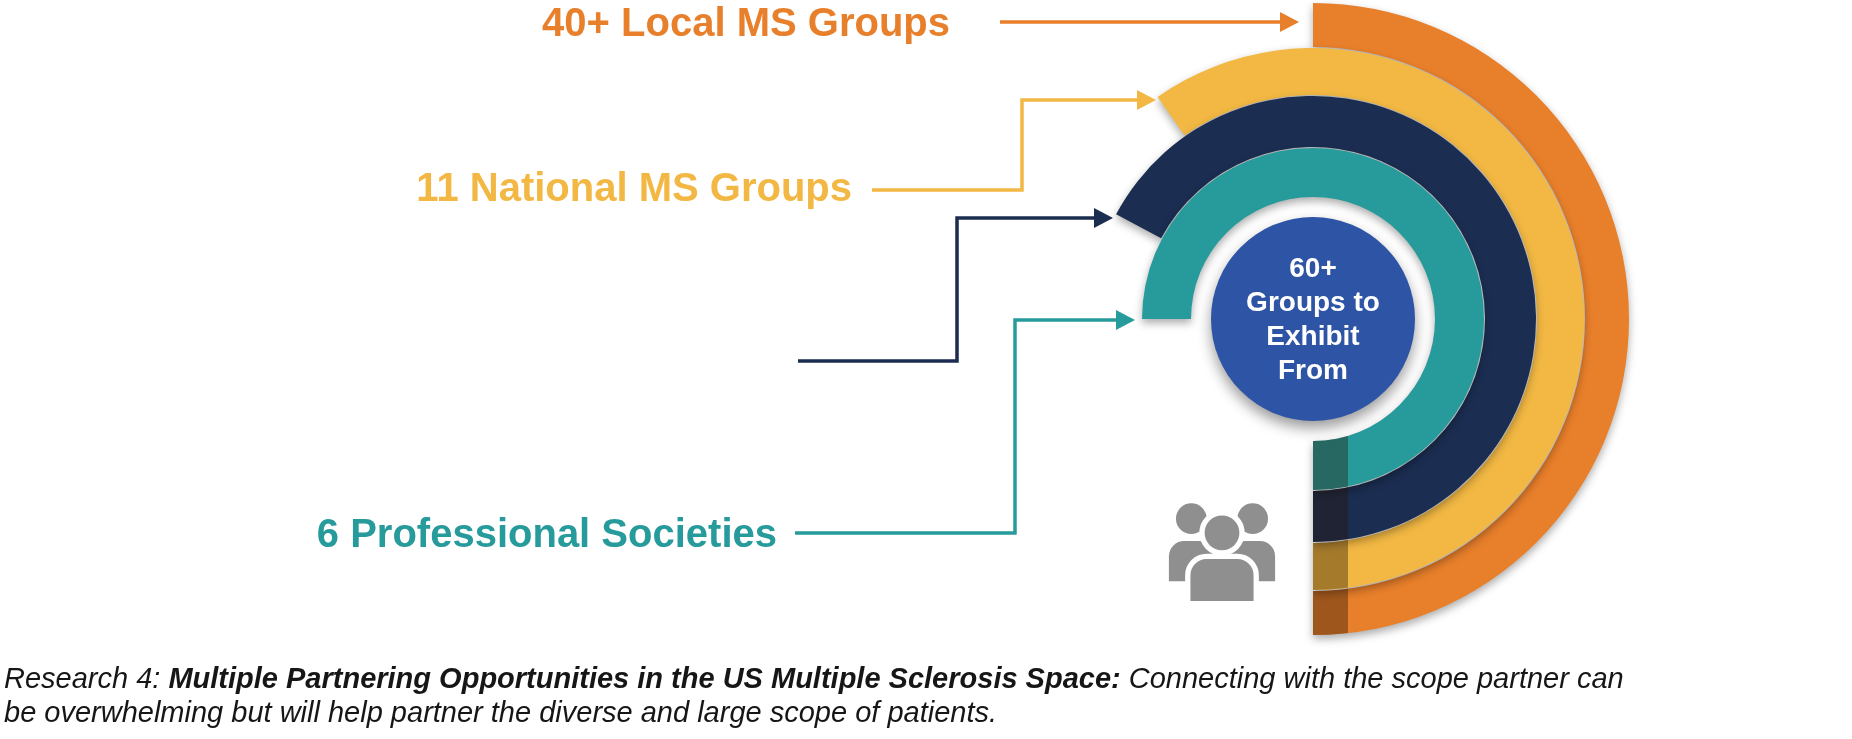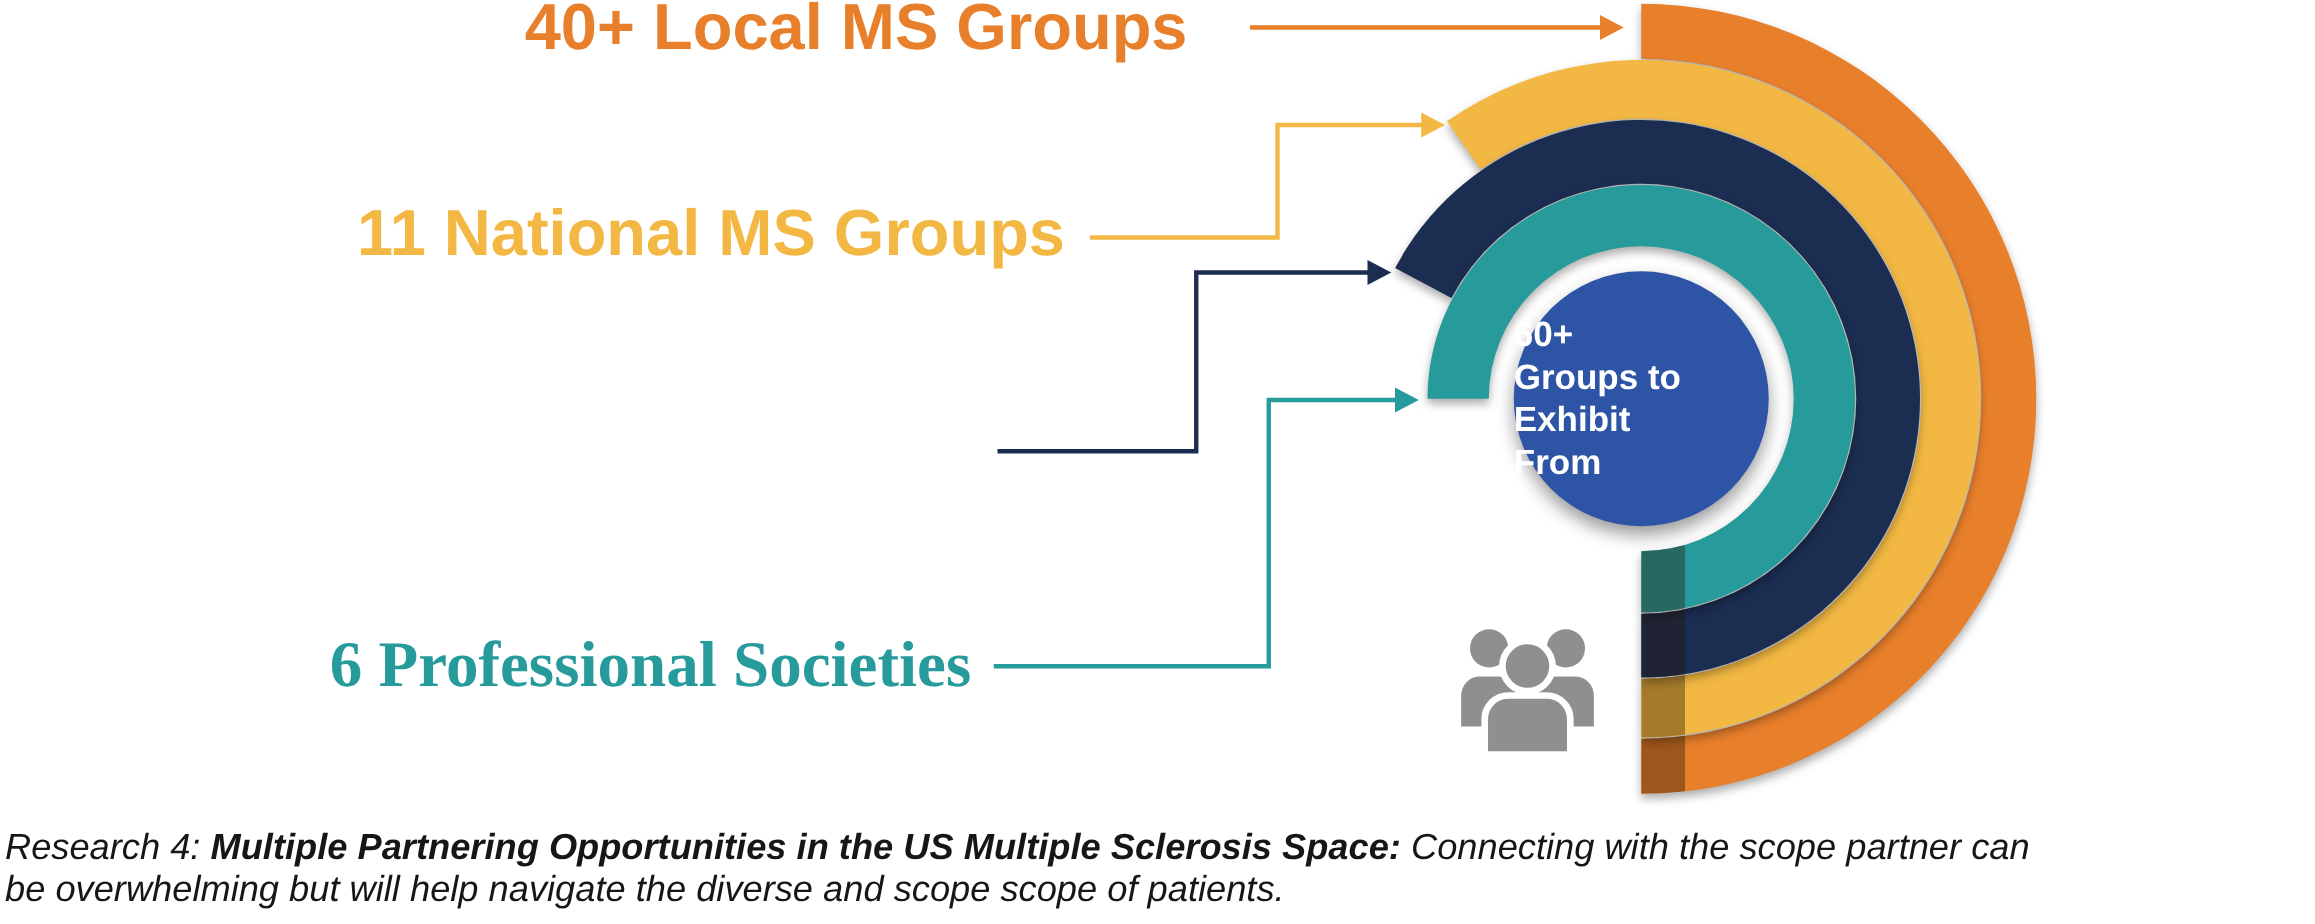--- a/index.html
+++ b/index.html
@@ -2,30 +2,30 @@
 <html><head>
 <meta charset="utf-8">
 <style>
   html,body{margin:0;padding:0;background:#ffffff;}
   .canvas{
     position:relative;width:1852px;height:739px;background:#ffffff;overflow:hidden;
     font-family:"Liberation Sans", sans-serif;
   }
   #arc-svg{position:absolute;left:0;top:0;}
   .series-label{
-    position:absolute;font-weight:bold;font-size:52px;line-height:42px;
+    position:absolute;font-weight:bold;font-size:40px;line-height:42px;
     white-space:nowrap;text-align:right;
   }
   .label-0{right:902px;top:1px;}
   .label-1{right:1000px;top:166px;}
   .label-2{right:1080px;top:328px;}
   .label-3{right:1075px;top:512px;}
   .badge{
     position:absolute;left:1211px;top:217px;width:204px;height:204px;border-radius:50%;
-    display:flex;flex-direction:column;justify-content:center;align-items:flex-start;text-align:center;
+    display:flex;flex-direction:column;justify-content:center;align-items:center;text-align:center;
     font-weight:bold;font-size:28px;line-height:34px;
     box-shadow:0 7px 14px rgba(0,0,0,0.40);
   }
   .people{position:absolute;left:1163px;top:487px;width:118px;height:120px;}
   .caption{
     position:absolute;left:4px;top:661px;width:1810px;
     font-style:italic;font-size:29px;line-height:34px;color:#161616;
   }
   .cap-bold{font-weight:bold;font-style:italic;}
   .ring{filter:drop-shadow(0px 4px 4px rgba(0,0,0,0.33));}
@@ -55,36 +55,36 @@
       <polyline points="872,190 1022,190 1022,100 1138,100" class="connector" stroke="#F2B843"></polyline>
       <polygon points="1156,100 1137,90 1137,110" fill="#F2B843"></polygon>
       <polyline points="798,361 957,361 957,218 1095,218" class="connector" stroke="#1B2D51"></polyline>
       <polygon points="1113,218 1094,208 1094,228" fill="#1B2D51"></polygon>
       <polyline points="795,533 1015,533 1015,320 1117,320" class="connector" stroke="#279B9B"></polyline>
       <polygon points="1135,320 1116,310 1116,330" fill="#279B9B"></polygon>
     </svg>
 
   <div class="series-label label-0" style="color: rgb(232, 127, 43);">40+ Local MS Groups</div>
   <div class="series-label label-1" style="color: rgb(242, 184, 67); margin-left: 48px;">11 National MS Groups</div>
-  <div class="series-label label-3" style="color: rgb(39, 155, 155); font-family: Liberation Serif, serif;">6 Professional Societies</div>
+  <div class="series-label label-3" style="color: rgb(39, 155, 155);">6 Professional Societies</div>
 
   <div class="badge" id="center-badge" style="background: rgb(46, 84, 165); color: rgb(255, 255, 255);">
     <span>60+</span>
     <span>Groups to</span>
     <span>Exhibit</span>
     <span>From</span>
   </div>
 
   <svg class="people" id="people-icon" viewBox="0 0 100 100" style="color: rgb(143, 143, 143);">
     <g fill="currentColor">
       <circle cx="24" cy="26" r="13"></circle>
       <path d="M5,79 v-21 a13,13 0 0 1 13,-13 h12 a13,13 0 0 1 13,13 v21 z"></path>
       <circle cx="76" cy="26" r="13"></circle>
       <path d="M57,79 v-21 a13,13 0 0 1 13,-13 h12 a13,13 0 0 1 13,13 v21 z"></path>
       <circle cx="50" cy="38" r="17" stroke="#ffffff" stroke-width="4.5"></circle>
       <path stroke="#ffffff" stroke-width="4.5" d="M21,98 v-24 a16,16 0 0 1 16,-16 h26 a16,16 0 0 1 16,16 v24 z"></path>
     </g>
   </svg>
 
   <div class="caption">
-    <span>Research 4: </span><span class="cap-bold">Multiple Partnering Opportunities in the US Multiple Sclerosis Space: </span><span>Connecting with the scope partner can</span><br><span>be overwhelming but will help navigate the diverse and scope scope of patients.</span>
+    <span>Research 4: </span><span class="cap-bold">Multiple Partnering Opportunities in the US Multiple Sclerosis Space: </span><span>Connecting with the scope partner can</span><br><span>be overwhelming but will help partner the diverse and large scope of patients.</span>
   </div>
 </div>
 
 </body></html>

